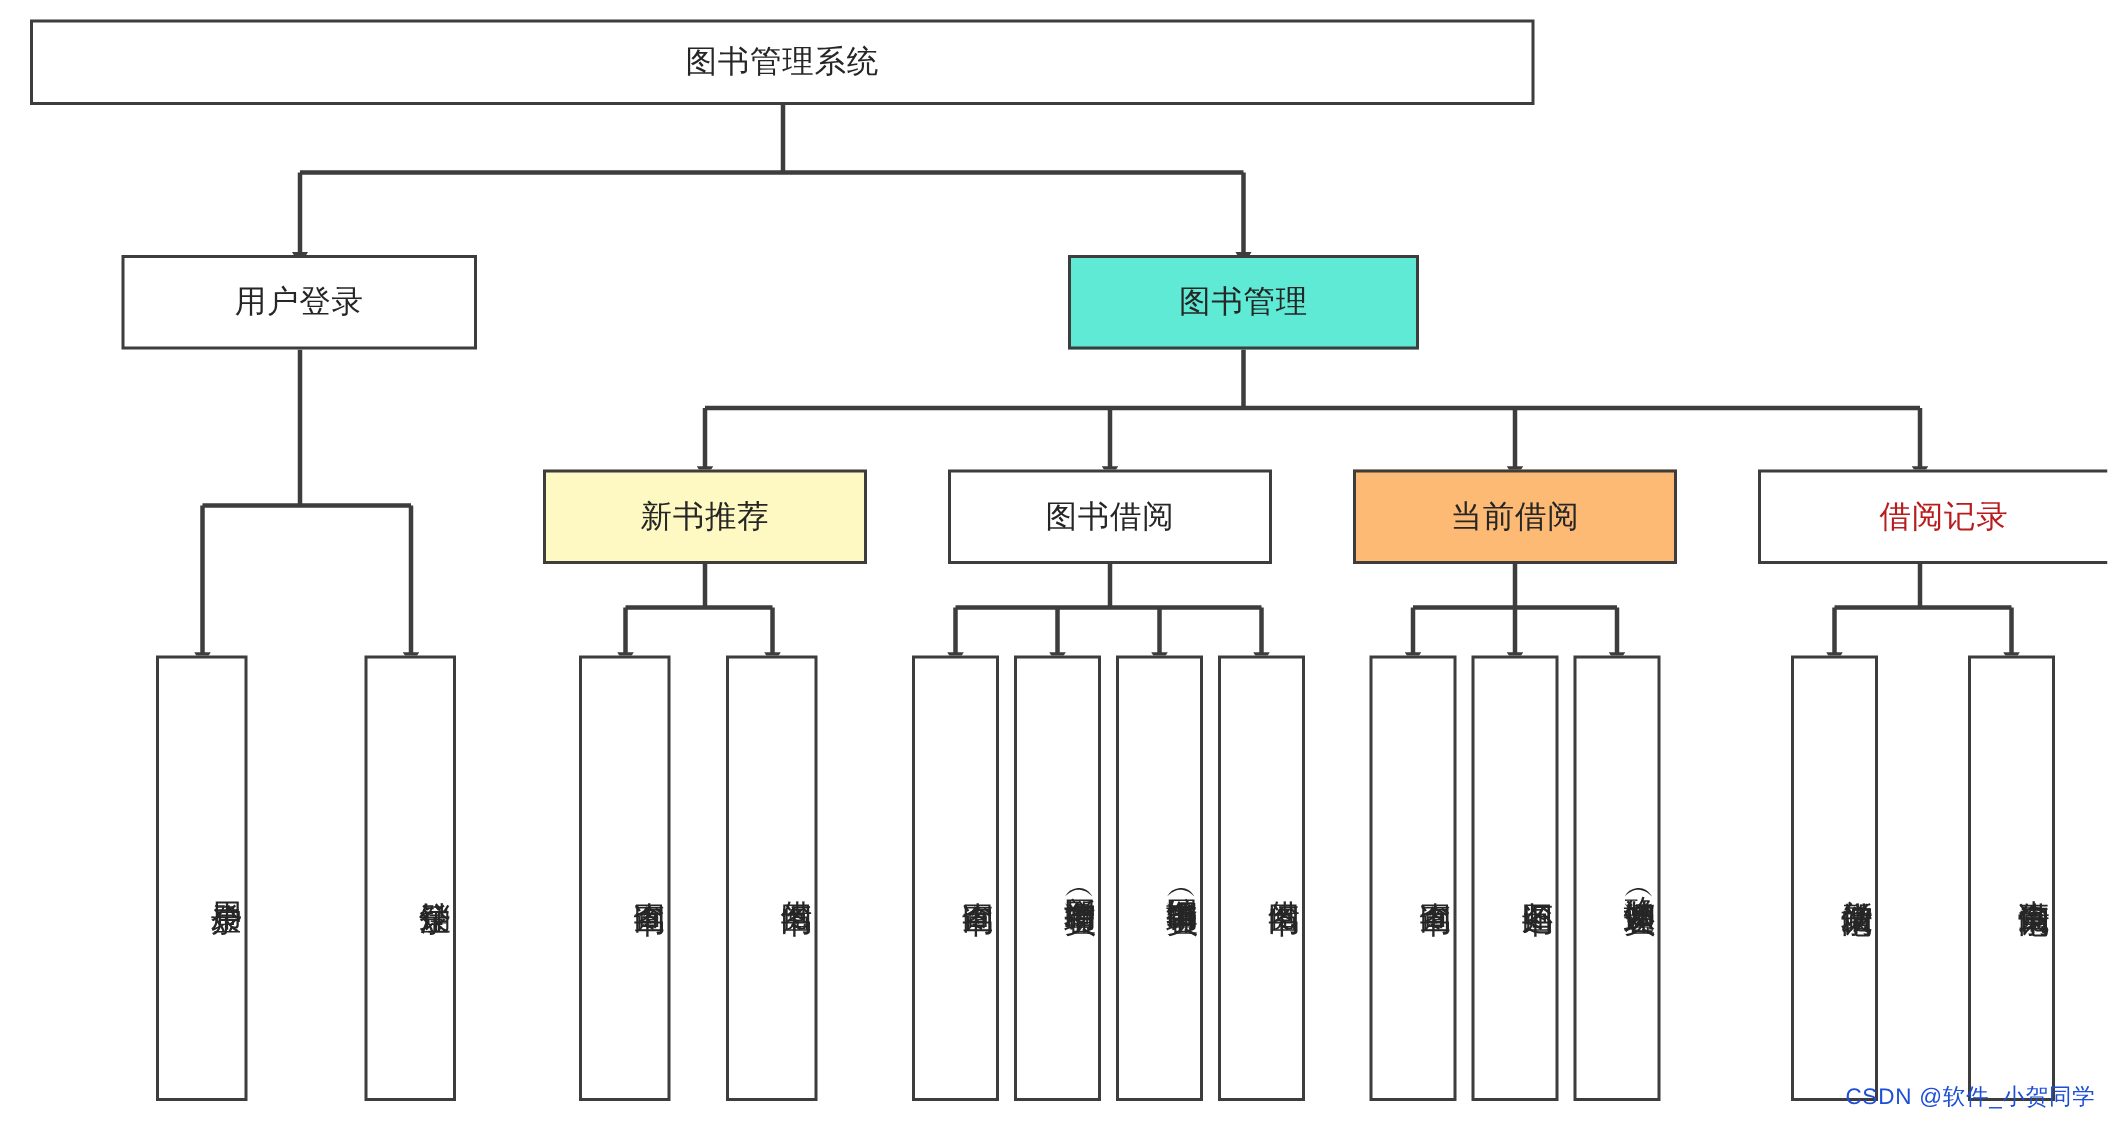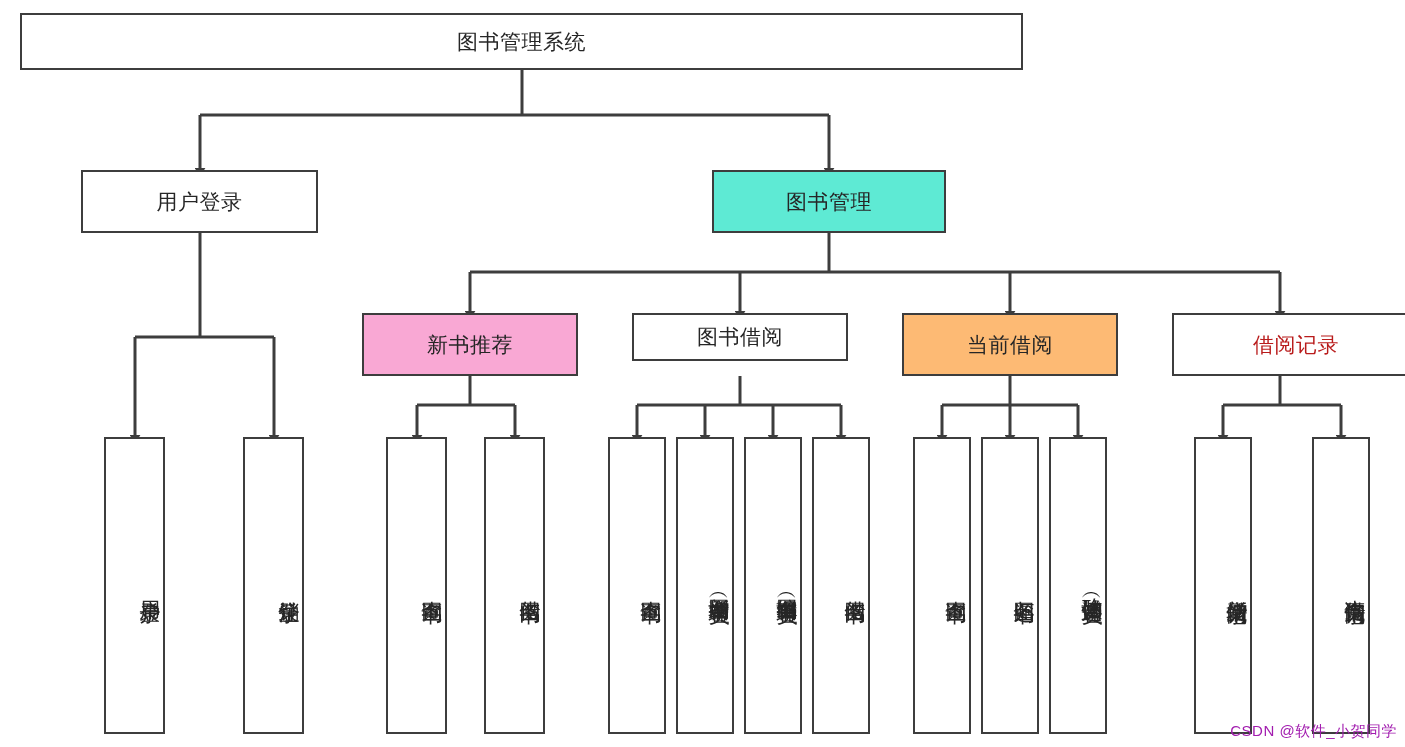--- a/index.html
+++ b/index.html
@@ -56,21 +56,21 @@
     white-space: nowrap;
   }
   .node.horiz .label {
     white-space: nowrap;
   }
   #watermark {
     position: absolute;
     right: 8px;
     bottom: 6px;
     font-size: 15px;
-    color: #a21caf;
+    color: #1d4ed8;
     letter-spacing: 0.5px;
     white-space: nowrap;
     pointer-events: none;
     text-align: right;
   }
 </style>
 </head>
 <body>
 
 <div id="canvas">
@@ -121,24 +121,24 @@
   <div id="node-layer">
       <div class="node horiz" style="left: 20px; top: 13px; width: 1003px; height: 57px; border-color: rgb(61, 61, 61); color: rgb(38, 38, 38); background: rgb(255, 255, 255);">
         <span class="label">图书管理系统</span>
       </div>
       <div class="node horiz" style="left: 81px; top: 170px; width: 237px; height: 63px; border-color: rgb(61, 61, 61); color: rgb(38, 38, 38); background: rgb(255, 255, 255);">
         <span class="label">用户登录</span>
       </div>
       <div class="node horiz" style="left: 712px; top: 170px; width: 234px; height: 63px; border-color: rgb(61, 61, 61); color: rgb(38, 38, 38); background: #5eead4;">
         <span class="label">图书管理</span>
       </div>
-      <div class="node horiz" style="left: 362px; top: 313px; width: 216px; height: 63px; border-color: rgb(61, 61, 61); color: rgb(38, 38, 38); background: #f9a8d4;">
+      <div class="node horiz" style="left: 362px; top: 313px; width: 216px; height: 63px; border-color: rgb(61, 61, 61); color: rgb(38, 38, 38); background: #fef9c3;">
         <span class="label">新书推荐</span>
       </div>
-      <div class="node horiz" style="left: 632px; top: 313px; width: 216px; height: 48px; border-color: rgb(61, 61, 61); color: rgb(38, 38, 38); background: rgb(255, 255, 255);">
+      <div class="node horiz" style="left: 632px; top: 313px; width: 216px; height: 63px; border-color: rgb(61, 61, 61); color: rgb(38, 38, 38); background: rgb(255, 255, 255);">
         <span class="label">图书借阅</span>
       </div>
       <div class="node horiz" style="left: 902px; top: 313px; width: 216px; height: 63px; border-color: rgb(61, 61, 61); color: rgb(38, 38, 38); background: #fdba74;">
         <span class="label">当前借阅</span>
       </div>
       <div class="node horiz" style="left: 1172px; top: 313px; width: 248px; height: 63px; border-color: rgb(61, 61, 61); color: #b91c1c; background: rgb(255, 255, 255);">
         <span class="label">借阅记录</span>
       </div>
       <div class="node vert" style="left: 104px; top: 437px; width: 61px; height: 297px; border-color: rgb(61, 61, 61); color: rgb(38, 38, 38); background: rgb(255, 255, 255);">
         <span class="label">用户登录</span>

